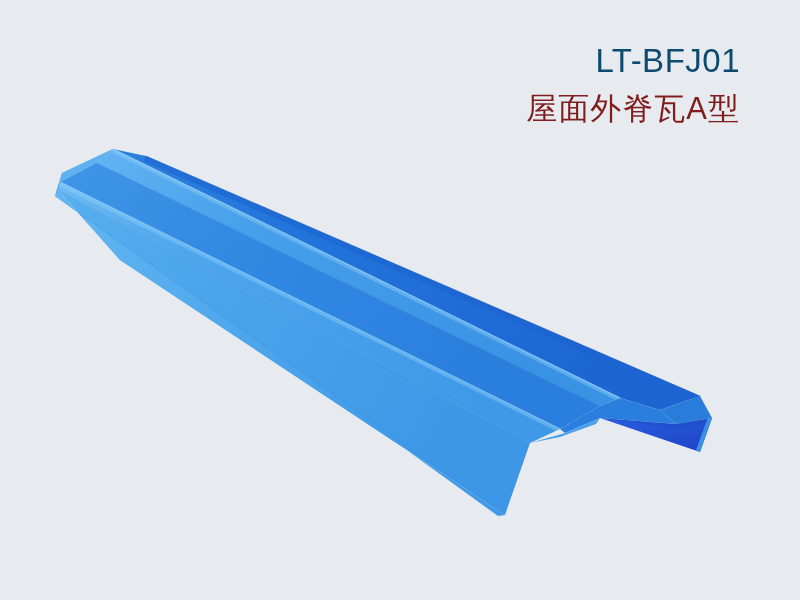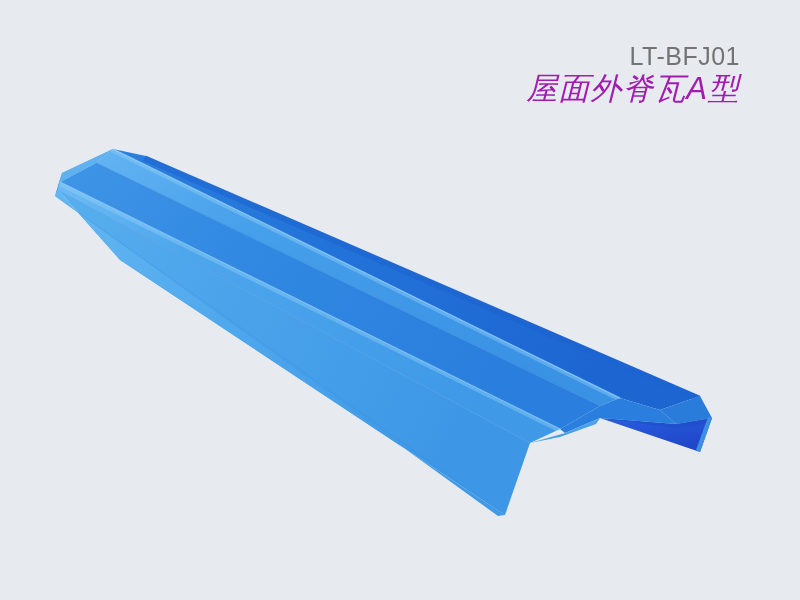--- a/index.html
+++ b/index.html
@@ -29,34 +29,33 @@
   #caption {
     position: absolute;
     right: 60px;
     top: 44px;
     width: 420px;
     text-align: right;
     line-height: 1.0;
     user-select: none;
   }
   #caption .code {
-    font-size: 25px;
+    font-size: 33px;
     letter-spacing: 0.5px;
-    color: #737373;
+    color: #0c4a6e;
     font-weight: 400;
     white-space: nowrap;
   }
   #caption .name {
-    margin-top: 4px;
+    margin-top: 16px;
     font-size: 31px;
     letter-spacing: 1px;
-    color: #a21caf;
+    color: #7f1d1d;
     font-weight: 400;
     white-space: nowrap;
-    font-style: italic;
   }
 </style>
 </head>
 <body>
 
 <div id="stage">
 
   <svg id="product-svg" viewBox="0 0 800 600" xmlns="http://www.w3.org/2000/svg">
     <defs>
       <linearGradient id="gradTopBack" x1="0" y1="0" x2="1" y2="0.45">

